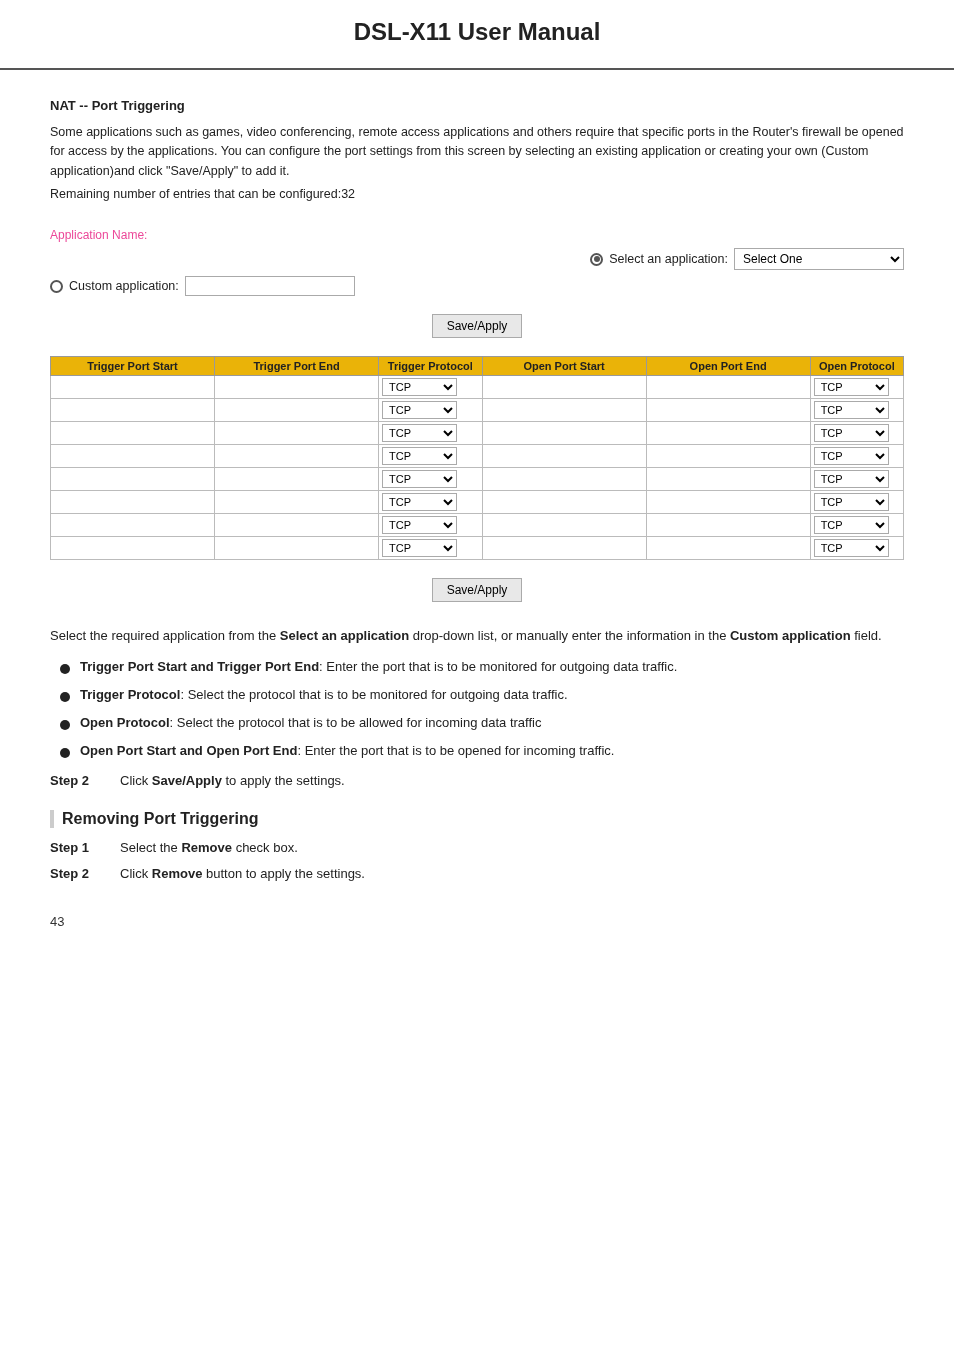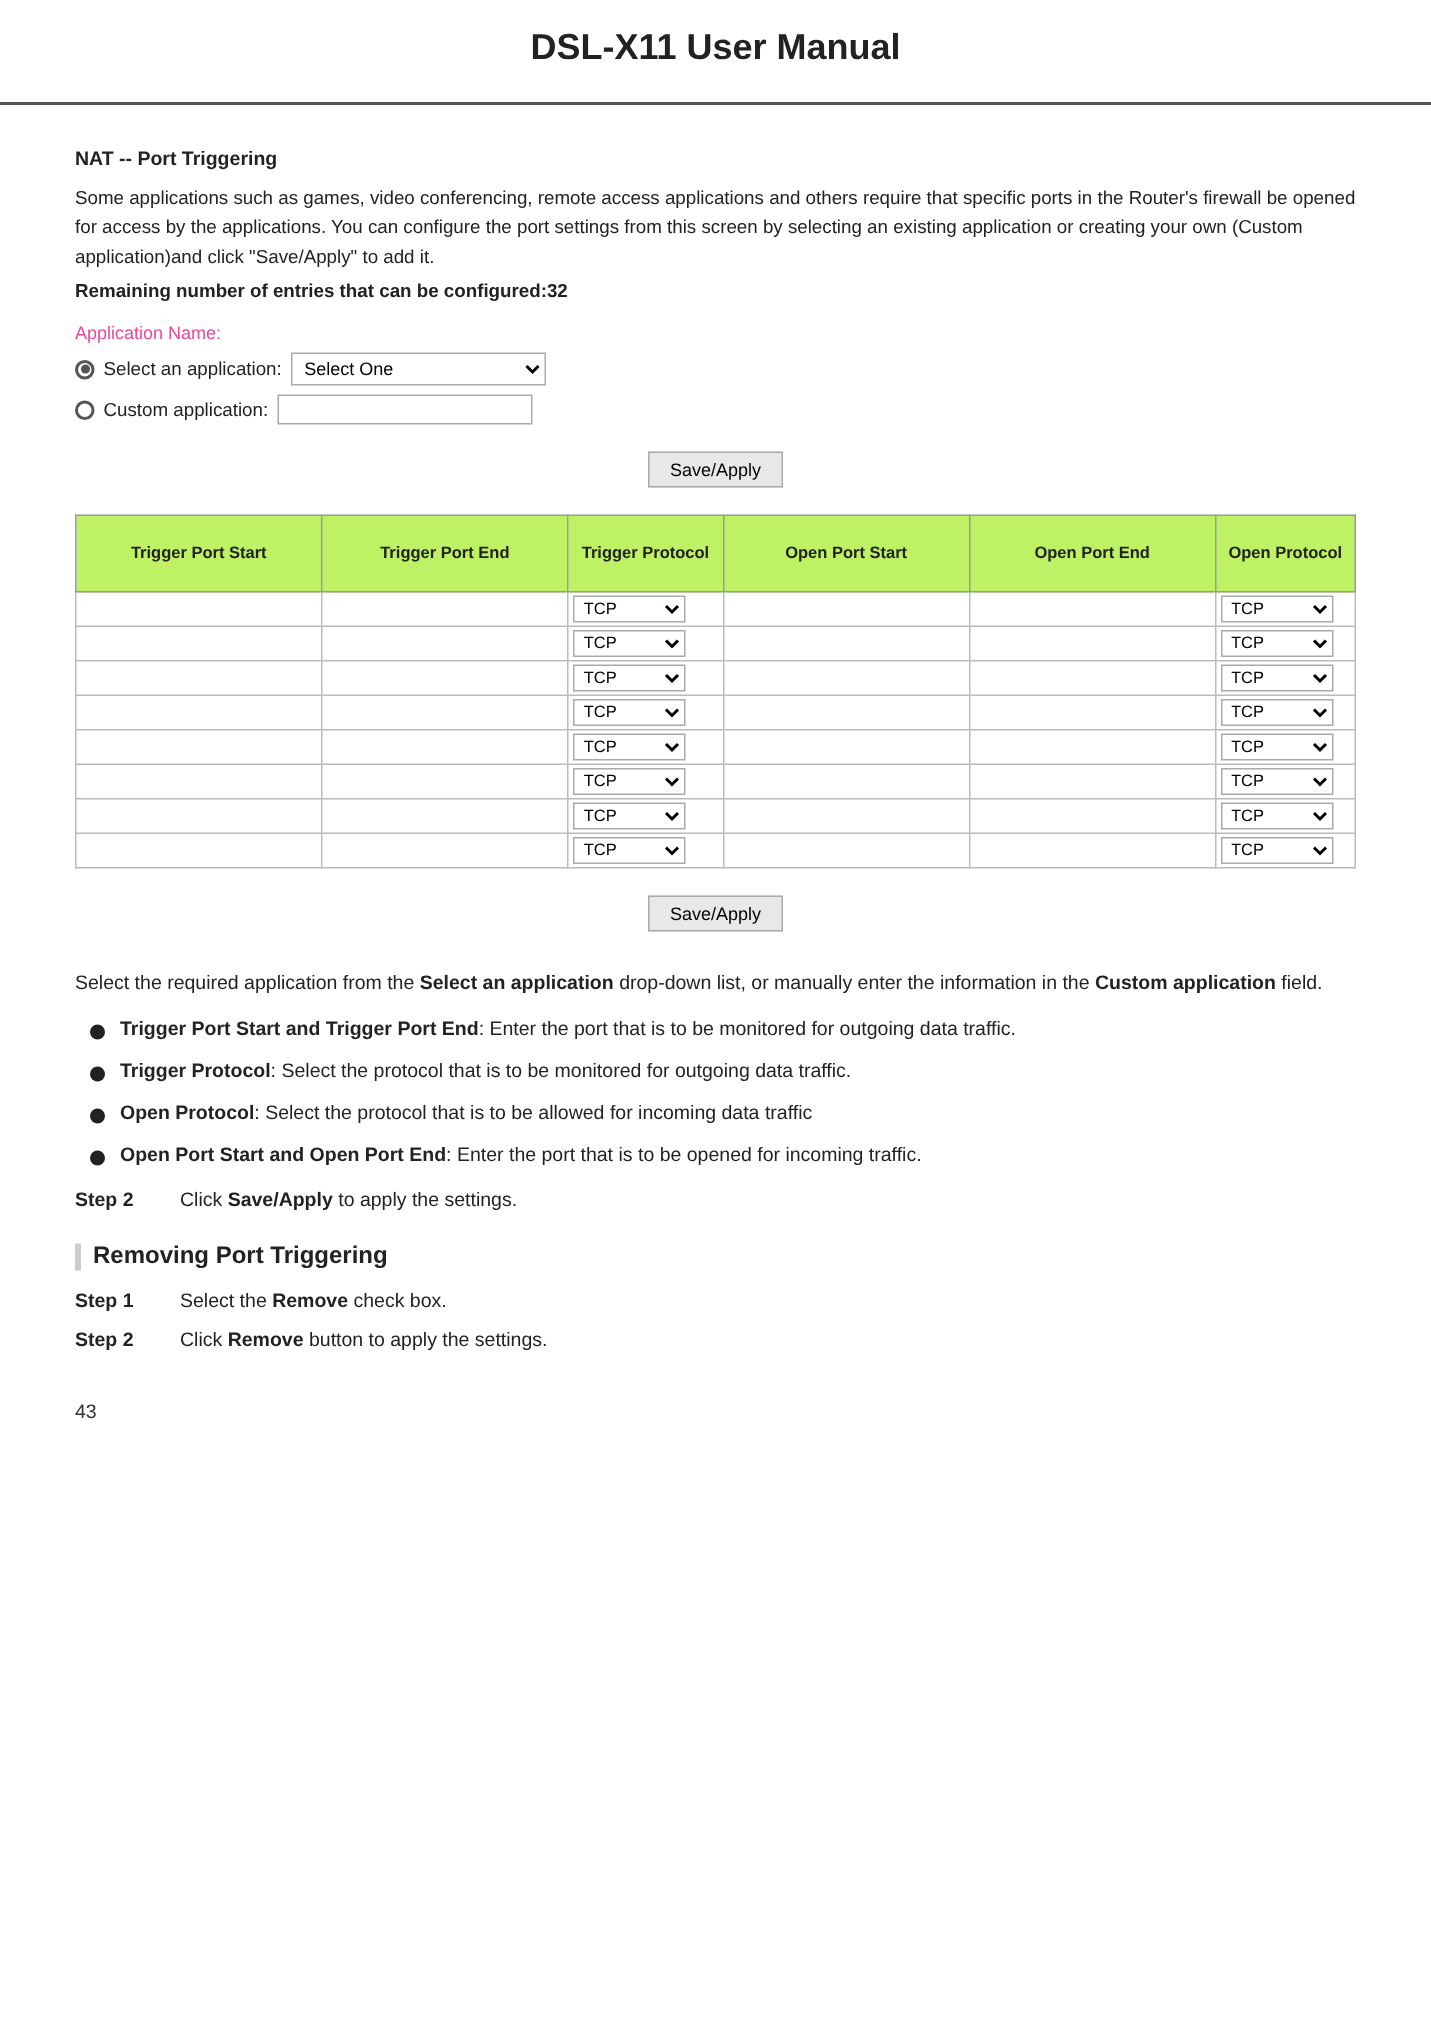--- a/index.html
+++ b/index.html
@@ -31,42 +31,43 @@
       font-size: 13px;
       margin-bottom: 10px;
     }
     .description {
       font-size: 12.5px;
       line-height: 1.55;
       margin-bottom: 6px;
       color: #222;
     }
     .remaining {
-      font-weight: bold;
+      font-weight: normal;
       font-size: 12.5px;
-      margin-bottom: 14px;
+      margin-bottom: 27px;
     }
     .app-name-label {
       font-size: 12px;
       color: #ec4899;
       margin-bottom: 6px;
     }
     .radio-row {
       display: flex;
       align-items: center;
       margin-bottom: 6px;
       gap: 6px;
     }
     .radio-row label {
       font-size: 12.5px;
     }
     .select-app-dropdown {
       display: flex;
       align-items: center;
       gap: 6px;
+      justify-content: flex-end;
     }
     select.app-select {
       font-size: 12px;
       padding: 2px 4px;
       width: 170px;
       border: 1px solid #aaa;
       background: #fff;
     }
     input.custom-input {
       font-size: 12px;
@@ -87,23 +88,23 @@
       text-align: center;
       margin: 8px 0;
     }
     table.port-table {
       border-collapse: collapse;
       width: 100%;
       font-size: 11.5px;
       margin-bottom: 4px;
     }
     table.port-table th {
-      background: #bef264;
+      background: #eab308;
       border: 1px solid #999;
-      padding: 19px 4px;
+      padding: 3px 4px;
       font-weight: bold;
       font-size: 11px;
       text-align: center;
       white-space: nowrap;
     }
     table.port-table td {
       border: 1px solid #bbb;
       padding: 2px 3px;
     }
     table.port-table td input[type="text"] {

